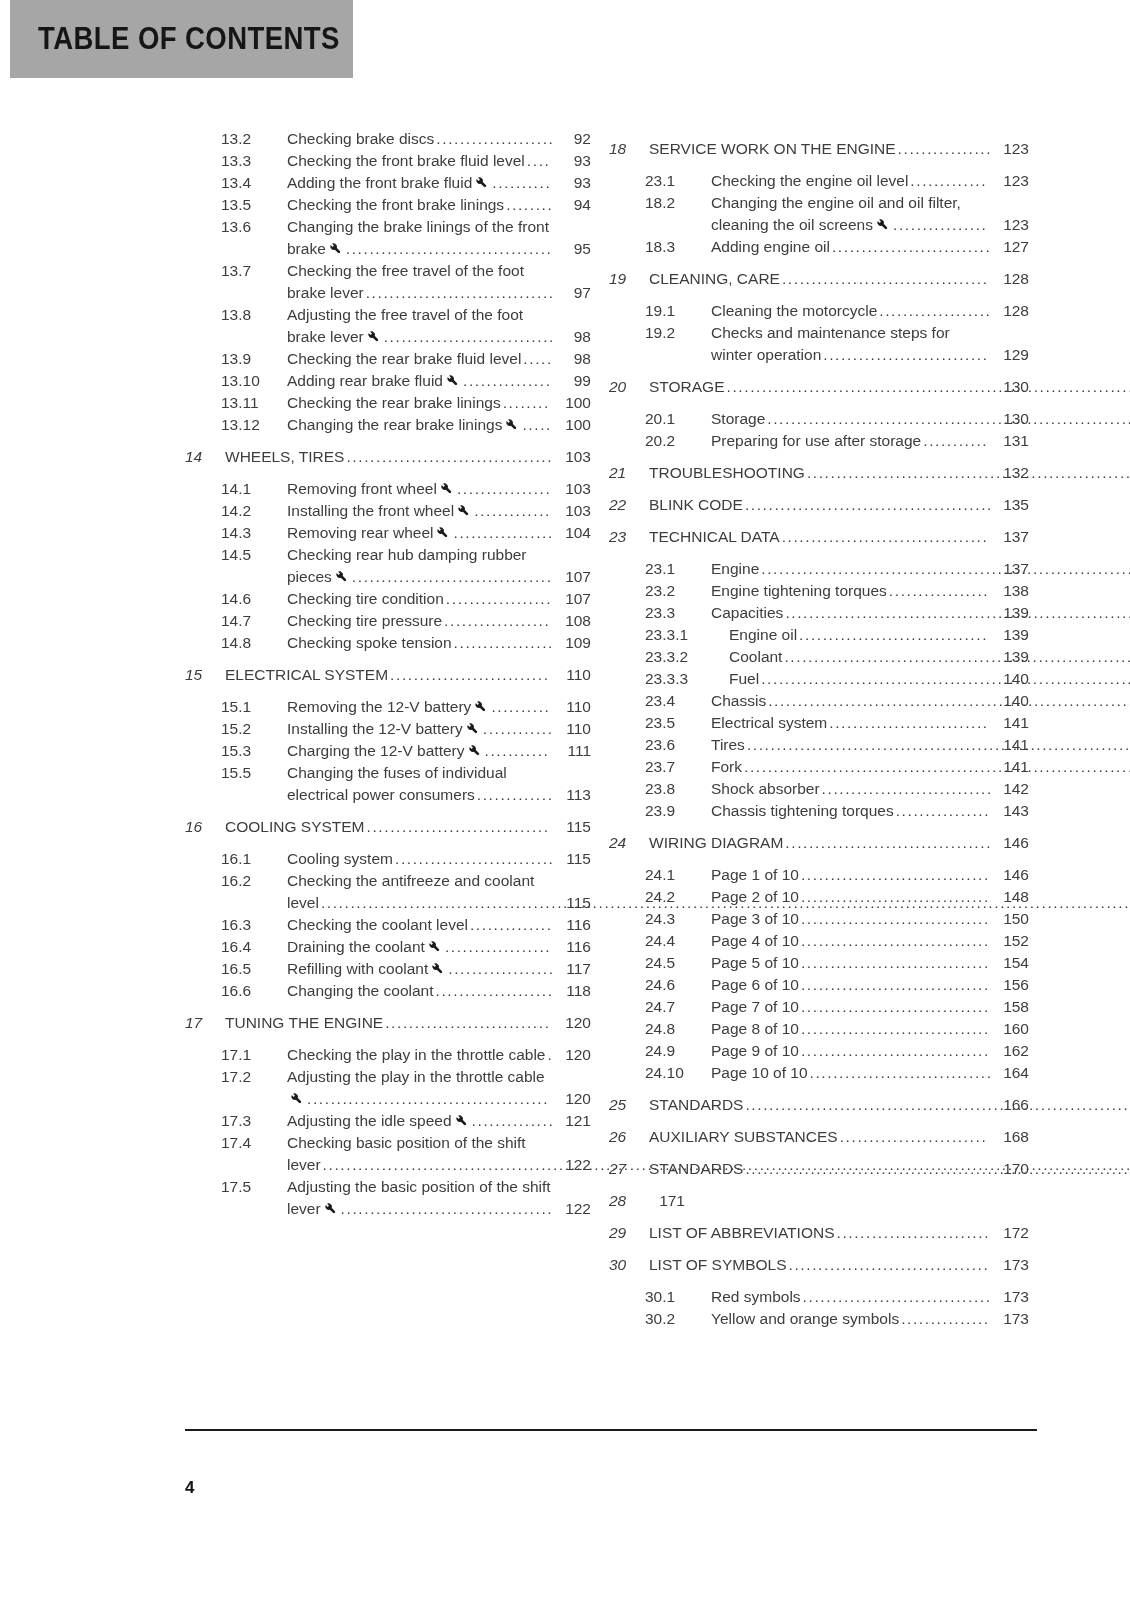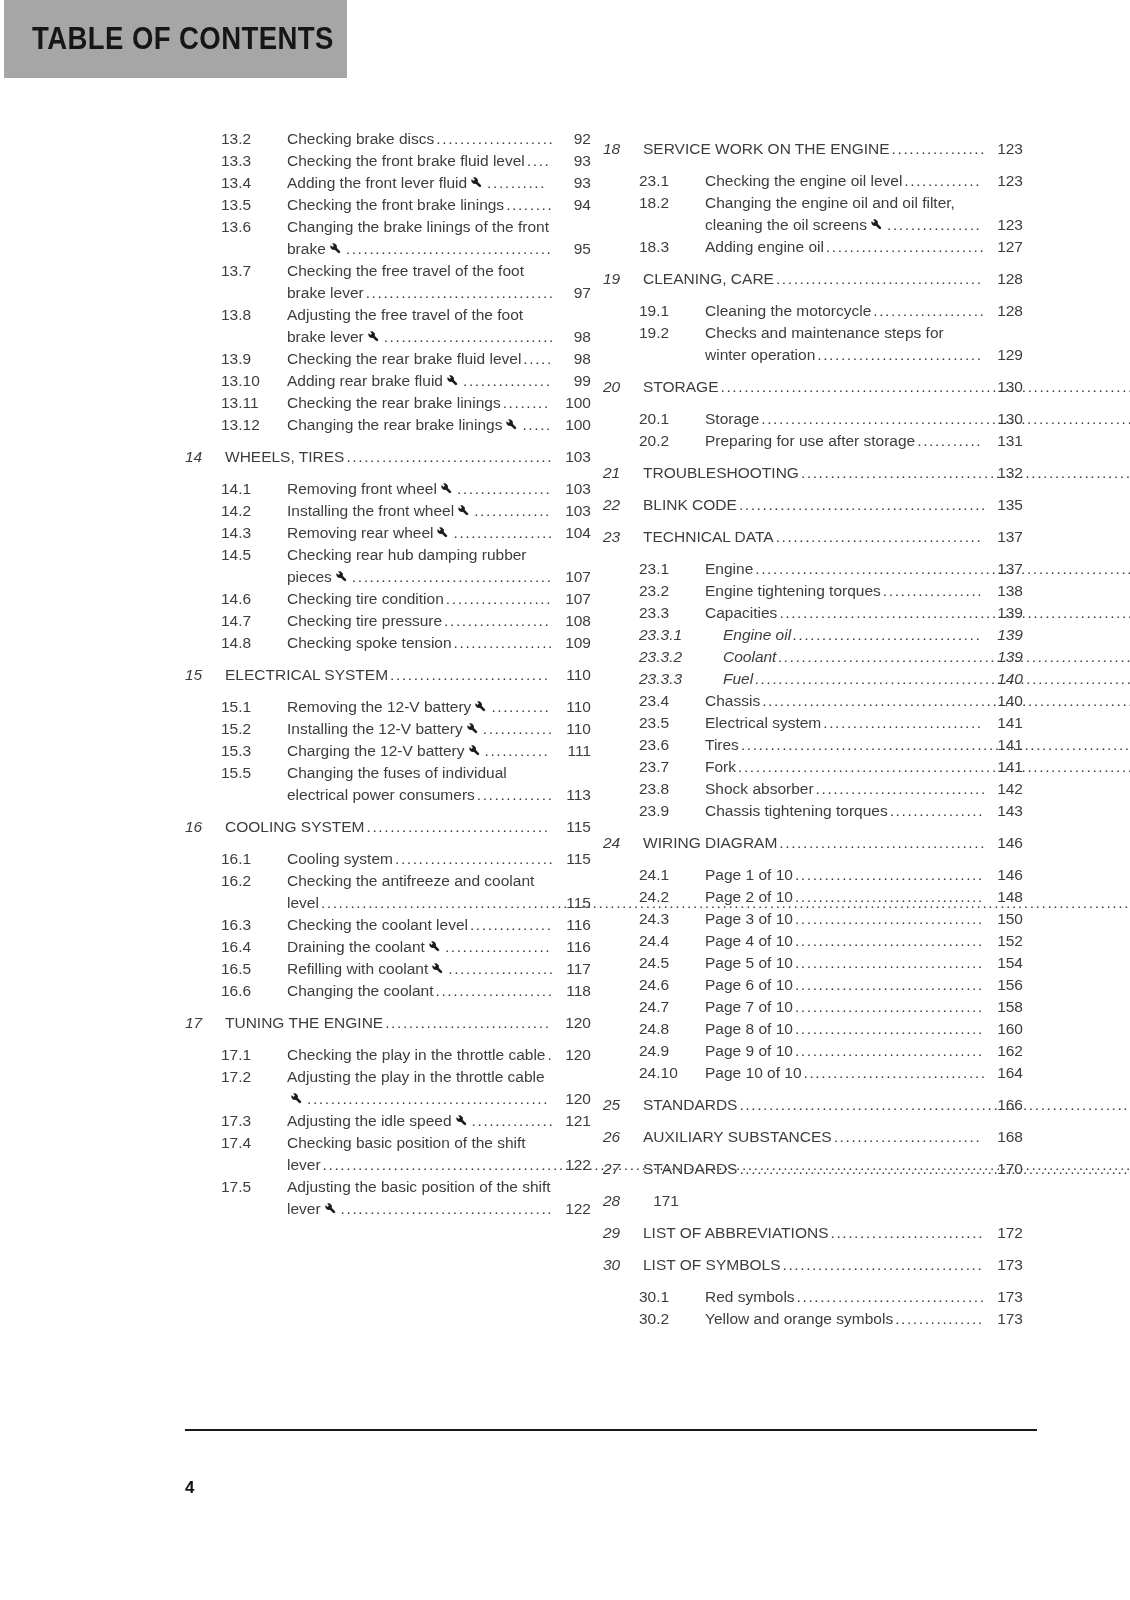--- a/index.html
+++ b/index.html
@@ -2,46 +2,46 @@
 <html><head>
 <meta charset="utf-8">
 <style>
   html,body { margin:0; padding:0; }
   body {
     width:1130px; height:1600px; background:#ffffff; position:relative;
     font-family:"Liberation Sans", sans-serif; color:#3d3d3d;
     overflow:hidden;
   }
   .header-bar {
-    position:absolute; left:4px; top:0; width:343px; height:78px; background:#a6a6a6;
+    position:absolute; left:10px; top:0; width:343px; height:78px; background:#a6a6a6;
   }
   .header-title {
     position:absolute; left:28px; top:50%;
     transform:translateY(-52%) scaleX(0.86); transform-origin:left center;
     font-size:32px; font-weight:bold; color:#161616; white-space:nowrap; letter-spacing:0.5px;
   }
   .toc {
     position:absolute; left:185px; top:128px; width:852px;
-    display:flex; gap:12px; align-items:flex-start;
+    display:flex; gap:18px; align-items:flex-start;
   }
   .col { flex:none; }
   .col-left  { width:406px; }
   .col-right { width:420px; }
   .entry {
     display:flex; align-items:flex-end;
     font-size:15.5px; line-height:22px; color:#3d3d3d;
   }
   .entry .num { flex:none; align-self:flex-start; white-space:nowrap; }
   .entry .t   { flex:1 1 0; min-width:0; }
   .entry .pg  { flex:none; width:32px; text-align:right; padding-left:4px; }
   .entry.l1 { margin:10px 0; }
   .entry.l1 .num { width:40px;font-style:italic; }
   .entry.l2 { padding-left:36px; }
   .entry.l2 .num { width:66px; }
-  .entry.l3 { padding-left:36px;font-style:italic; }
+  .entry.l3 { padding-left:36px; }
   .entry.l3 .num { width:84px; }
   .dots { letter-spacing:1.6px; padding-left:2px; white-space:normal; word-break:break-all; }
   .wrench { vertical-align:-2px; margin:0 1px 0 3px; }
   .footer-rule {
     position:absolute; left:185px; top:1429px; width:852px; height:2px; background:#1b1b1b;
   }
   .footer-page {
     position:absolute; left:185px; top:1478px; font-size:17px; font-weight:bold; color:#111111;
   }
 </style>
@@ -59,21 +59,21 @@
     <span class="t"><span class="t-text">Checking brake discs</span><span class="dots">....................</span></span>
     <span class="pg">92</span>
   </div>
       <div class="entry l2">
     <span class="num">13.3</span>
     <span class="t"><span class="t-text">Checking the front brake fluid level</span><span class="dots">....</span></span>
     <span class="pg">93</span>
   </div>
       <div class="entry l2">
     <span class="num">13.4</span>
-    <span class="t"><span class="t-text">Adding the front lever fluid</span><svg class="wrench" width="14" height="14" viewBox="0 0 16 16">
+    <span class="t"><span class="t-text">Adding the front brake fluid</span><svg class="wrench" width="14" height="14" viewBox="0 0 16 16">
             <g transform="rotate(-45 8 8)">
               <circle cx="8" cy="4.2" r="3.6" fill="#1c1c1c"></circle>
               <rect x="6.5" y="4.4" width="3" height="9.8" rx="1.5" fill="#1c1c1c"></rect>
               <rect x="6.9" y="-1" width="2.2" height="4.6" fill="#ffffff"></rect>
             </g>
           </svg><span class="dots">..........</span></span>
     <span class="pg">93</span>
   </div>
       <div class="entry l2">
     <span class="num">13.5</span>

